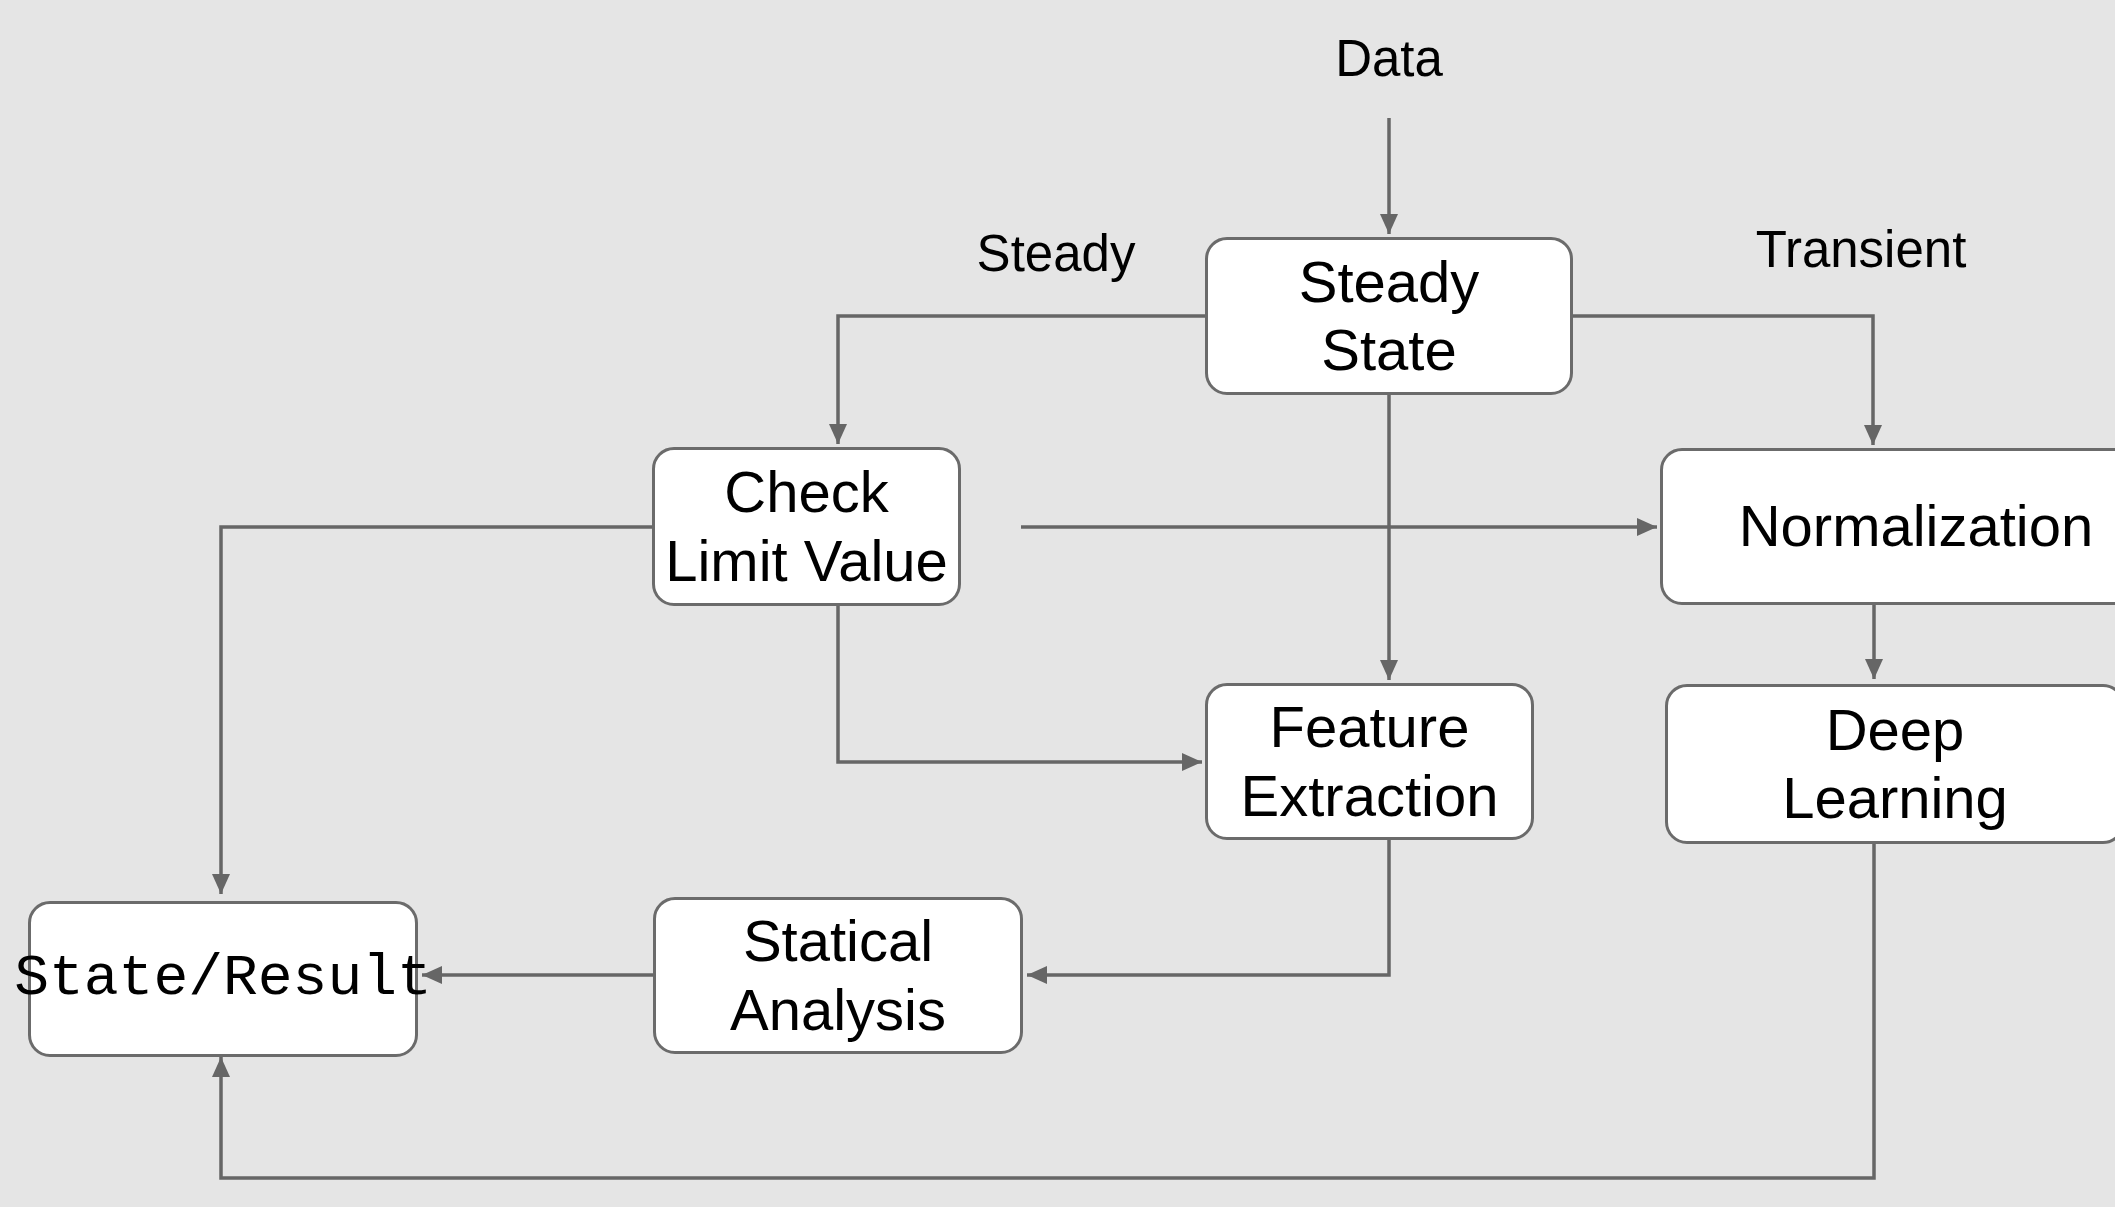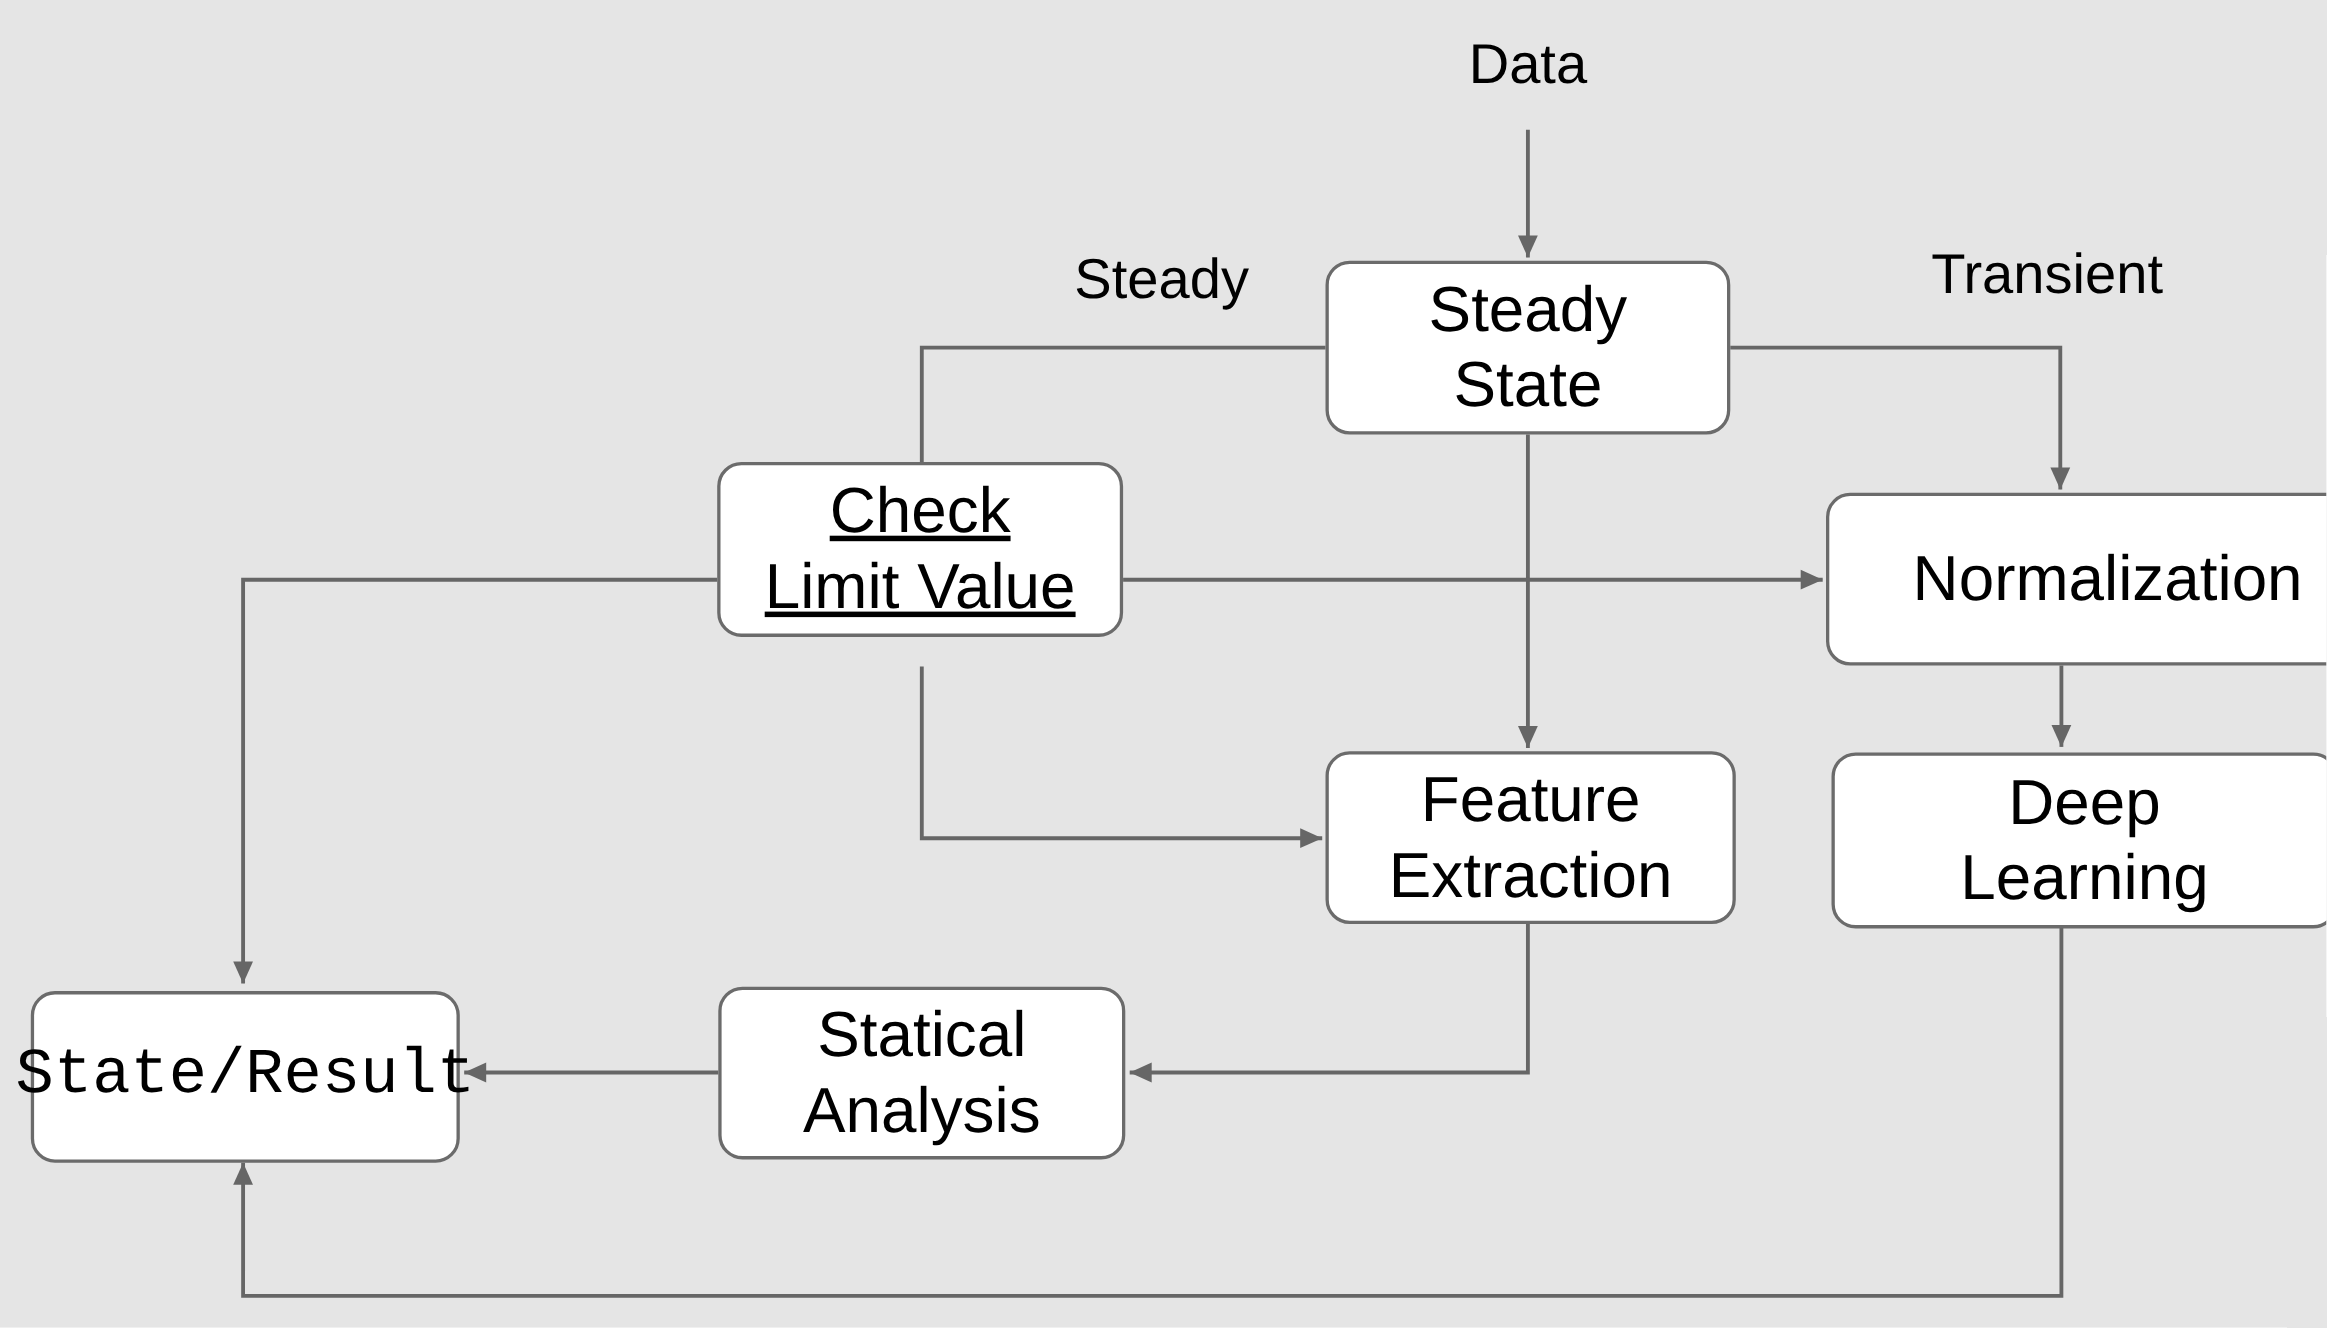--- a/index.html
+++ b/index.html
@@ -44,23 +44,23 @@
   .annotation {
     position: absolute;
     transform: translate(-50%, -50%);
     font-size: 51px;
     color: #000000;
     white-space: nowrap;
     z-index: 3;
   }
   
   .n-steady-state      { left: 1205px; top: 237px;  width: 368px; height: 158px; }
-  .n-check-limit-value { left: 652px;  top: 420px;  width: 369px; height: 159px; text-decoration: underline; }
+  .n-check-limit-value { left: 652px;  top: 447px;  width: 309px; height: 159px; }
   .n-normalization     { left: 1660px; top: 448px;  width: 512px; height: 157px; align-items: center; }
-  .n-feature-extraction{ left: 1205px; top: 683px;  width: 373px; height: 157px; }
+  .n-feature-extraction{ left: 1205px; top: 683px;  width: 329px; height: 157px; }
   .n-deep-learning     { left: 1665px; top: 684px;  width: 460px; height: 160px; }
   .n-statical-analysis { left: 653px;  top: 897px;  width: 370px; height: 157px; }
   .n-state-result      { left: 28px;   top: 901px;  width: 390px; height: 156px; font-family: Liberation Mono, monospace; }
 
   .a-data      { left: 1389px; top: 58px;  }
   .a-steady    { left: 1056px; top: 253px; }
   .a-transient { left: 1837px; top: 249px; margin-left: 24px; }
 
   .edge {
     fill: none;

